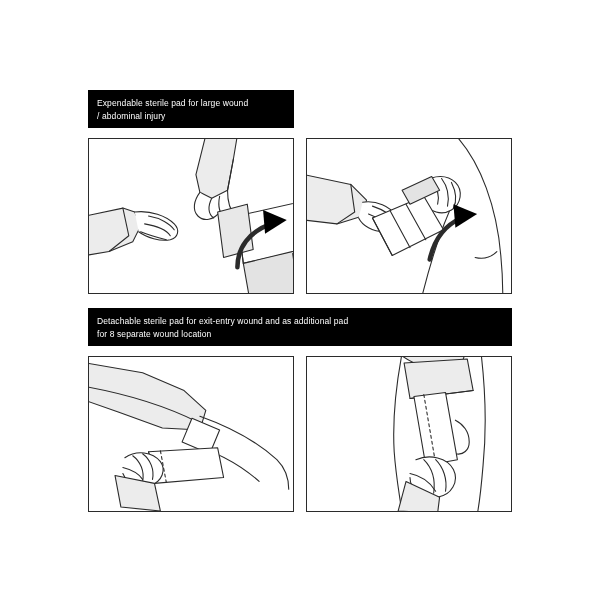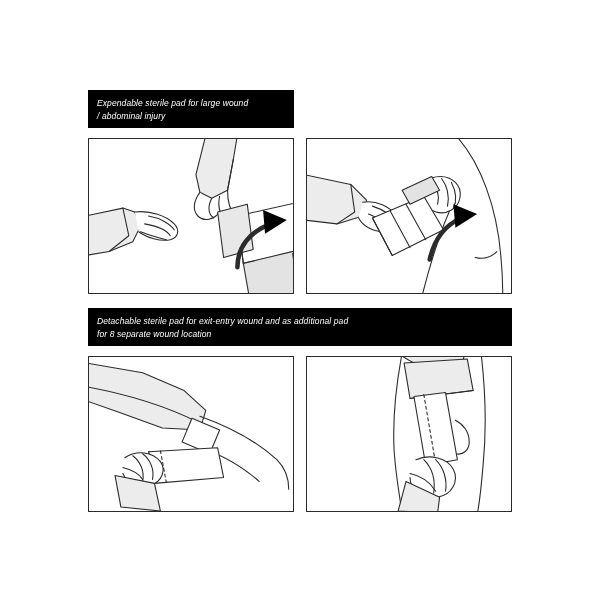--- a/index.html
+++ b/index.html
@@ -35,21 +35,21 @@
     box-sizing: border-box;
     background: #000000;
     color: #ffffff;
     font-size: 8.5px;
     line-height: 12.5px;
     letter-spacing: 0.1px;
     padding: 7px 9px 6px 9px;
     position: absolute;
     overflow: hidden;
   }
-  .caption span { display: block; white-space: pre-line; font-style: italic; }
+  .caption span { display: block; white-space: pre-line; }
 
   
   .panel {
     position: absolute;
     box-sizing: border-box;
     border: 1px solid #2b2b2b;
     background: #ffffff;
     overflow: hidden;
   }
   .panel svg { display: block; width: 100%; height: 100%; }

